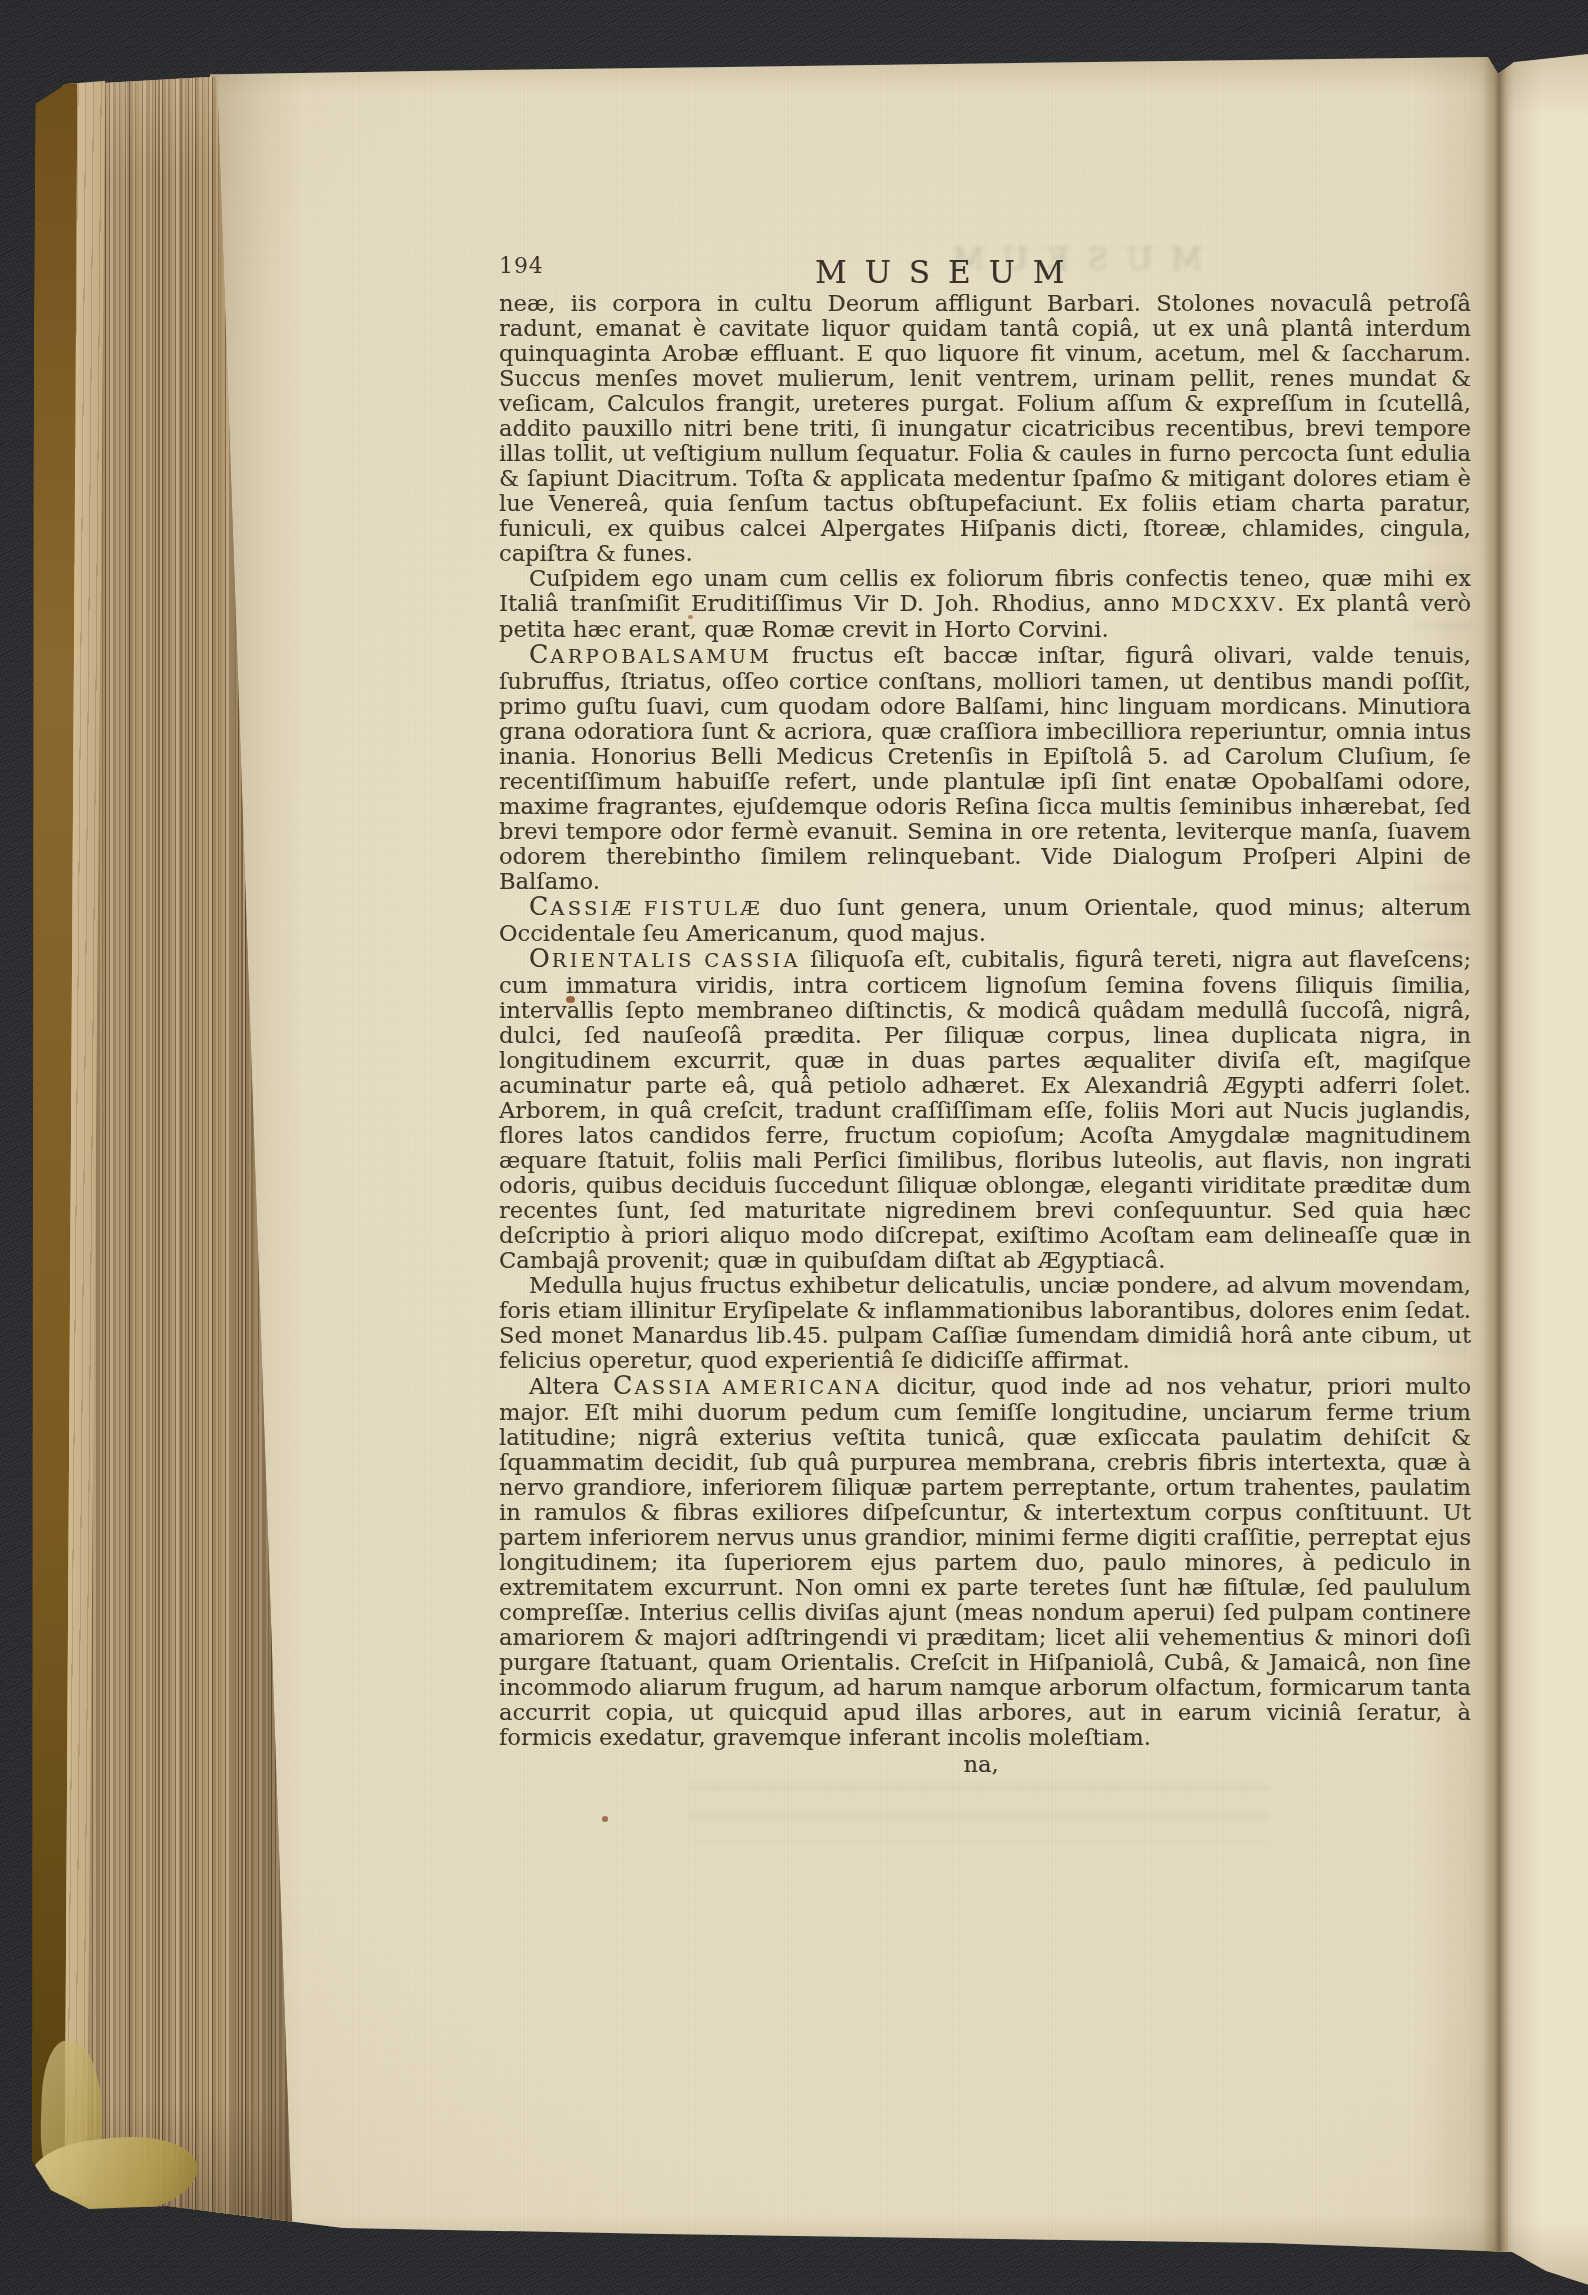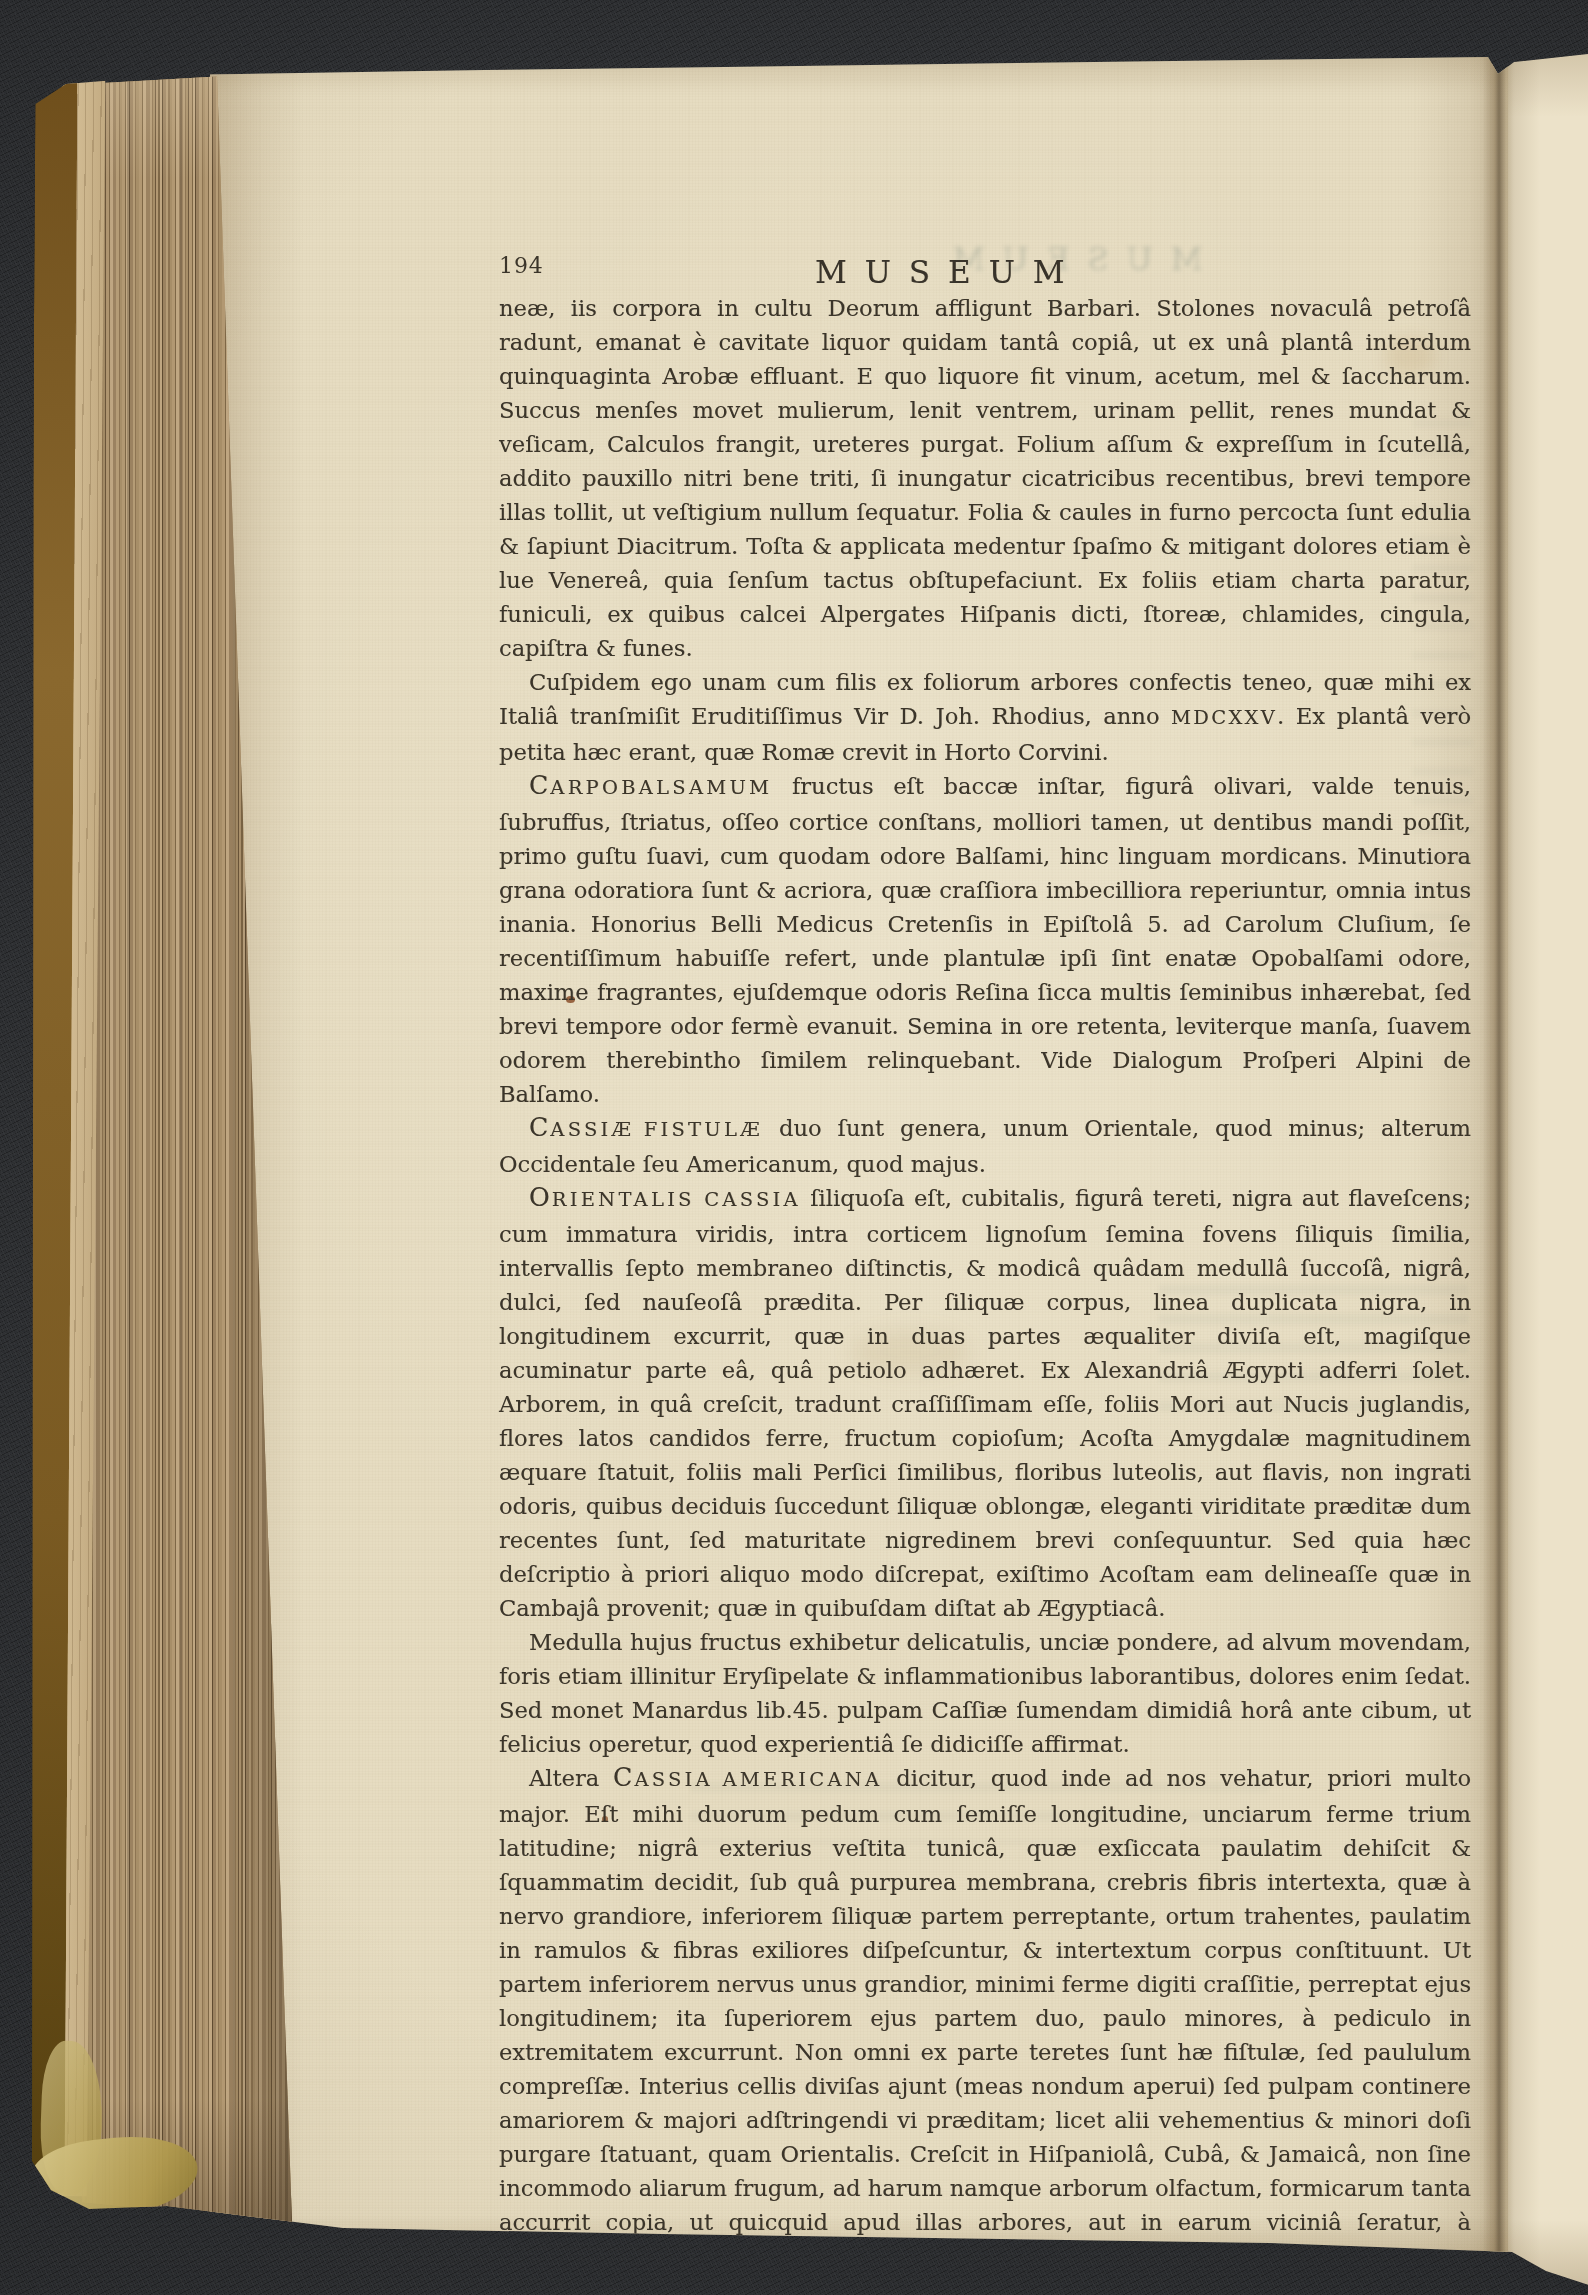--- a/index.html
+++ b/index.html
@@ -76,21 +76,21 @@
     background:repeating-linear-gradient(180deg, rgba(105,120,110,.12) 0 10px, transparent 10px 29px);}
   #ghost-lines-b{left:690px;top:1782px;width:579px;height:61px;opacity:.45;filter:blur(2.2px);
     background:repeating-linear-gradient(180deg, rgba(105,120,110,.11) 0 10px, transparent 10px 29px);}
   #ghost-lines-c{left:1412px;top:419px;width:61px;height:530px;opacity:.4;filter:blur(2.2px);
     background:repeating-linear-gradient(180deg, rgba(105,120,110,.10) 0 8.8px, transparent 8.8px 29px);}
   #text-block{left:499px;top:238px;width:972px;color:var(--ink,#3b352a);}
   #header-row{position:relative;height:53px;}
   #page-number{position:absolute;left:0;top:15.4px;font-size:22px;letter-spacing:.04em;}
   #running-title{position:absolute;left:316px;top:16px;font-size:31px;letter-spacing:.58em;
     color:#38332a;text-shadow:0.3px 0.3px 0.4px rgba(50,42,30,.4);}
-  #body-text{margin-top:0;font-size:22.6px;line-height:34px;text-align:justify;
+  #body-text{margin-top:0;font-size:22.6px;line-height:25px;text-align:justify;
     text-shadow:0.3px 0.3px 0.4px rgba(58,48,34,.32);}
   #body-text p{margin:0;}
   #body-text p.ind{text-indent:30px;}
   .sc{display:inline-block;font-size:.86em;letter-spacing:.17em;text-indent:0;}
   .sc::first-letter{font-size:1.3em;letter-spacing:.08em;}
   .rn{font-size:.86em;letter-spacing:.12em;margin-top:12px;}
   #catchword{font-size:22.6px;line-height:29px;text-align:center;padding-right:7.7px;
     text-shadow:0.3px 0.3px 0.4px rgba(58,48,34,.32);}
 </style>
 </head>
@@ -119,21 +119,21 @@
     <div id="ghost-lines-b" class="layer ghost"></div>
     <div id="ghost-lines-c" class="layer ghost"></div>
 
     <div id="text-block" class="layer">
       <div id="header-row">
         <span id="page-number">194</span>
         <span id="running-title">MUSEUM</span>
       </div>
       <div id="body-text">
           <p class=""><span>neæ, iis corpora in cultu Deorum affligunt Barbari. Stolones novaculâ petroſâ radunt, emanat è cavitate liquor quidam tantâ copiâ, ut ex unâ plantâ interdum quinquaginta Arobæ effluant. E quo liquore fit vinum, acetum, mel &amp; ſaccharum. Succus menſes movet mulierum, lenit ventrem, urinam pellit, renes mundat &amp; veſicam, Calculos frangit, ureteres purgat. Folium aſſum &amp; expreſſum in ſcutellâ, addito pauxillo nitri bene triti, ſi inungatur cicatricibus recentibus, brevi tempore illas tollit, ut veſtigium nullum ſequatur. Folia &amp; caules in furno percocta ſunt edulia &amp; ſapiunt Diacitrum. Toſta &amp; applicata medentur ſpaſmo &amp; mitigant dolores etiam è lue Venereâ, quia ſenſum tactus obſtupefaciunt. Ex foliis etiam charta paratur, funiculi, ex quibus calcei Alpergates Hiſpanis dicti, ſtoreæ, chlamides, cingula, capiſtra &amp; funes.</span></p>
-          <p class="ind"><span>Cuſpidem ego unam cum filis ex foliorum arbores confectis teneo, quæ mihi ex Italiâ tranſmiſit Eruditiſſimus Vir D. Joh. Rhodius, anno </span><span class="rn">MDCXXV</span><span>. Ex plantâ verò petita hæc erant, quæ Romæ crevit in Horto Corvini.</span></p>
+          <p class="ind"><span>Cuſpidem ego unam cum cellis ex foliorum fibris confectis teneo, quæ mihi ex Italiâ tranſmiſit Eruditiſſimus Vir D. Joh. Rhodius, anno </span><span class="rn">MDCXXV</span><span>. Ex plantâ verò petita hæc erant, quæ Romæ crevit in Horto Corvini.</span></p>
           <p class="ind"><span class="sc">CARPOBALSAMUM</span><span> fructus eſt baccæ inſtar, figurâ olivari, valde tenuis, ſubruffus, ſtriatus, oſſeo cortice conſtans, molliori tamen, ut dentibus mandi poſſit, primo guſtu ſuavi, cum quodam odore Balſami, hinc linguam mordicans. Minutiora grana odoratiora ſunt &amp; acriora, quæ craſſiora imbecilliora reperiuntur, omnia intus inania. Honorius Belli Medicus Cretenſis in Epiſtolâ 5. ad Carolum Cluſium, ſe recentiſſimum habuiſſe refert, unde plantulæ ipſi ſint enatæ Opobalſami odore, maxime fragrantes, ejuſdemque odoris Reſina ſicca multis ſeminibus inhærebat, ſed brevi tempore odor fermè evanuit. Semina in ore retenta, leviterque manſa, ſuavem odorem therebintho ſimilem relinquebant. Vide Dialogum Proſperi Alpini de Balſamo.</span></p>
           <p class="ind"><span class="sc">CASSIÆ FISTULÆ</span><span> duo ſunt genera, unum Orientale, quod minus; alterum Occidentale ſeu Americanum, quod majus.</span></p>
           <p class="ind"><span class="sc">ORIENTALIS CASSIA</span><span> ſiliquoſa eſt, cubitalis, figurâ tereti, nigra aut flaveſcens; cum immatura viridis, intra corticem lignoſum ſemina fovens ſiliquis ſimilia, intervallis ſepto membraneo diſtinctis, &amp; modicâ quâdam medullâ ſuccoſâ, nigrâ, dulci, ſed nauſeoſâ prædita. Per ſiliquæ corpus, linea duplicata nigra, in longitudinem excurrit, quæ in duas partes æqualiter diviſa eſt, magiſque acuminatur parte eâ, quâ petiolo adhæret. Ex Alexandriâ Ægypti adferri ſolet. Arborem, in quâ creſcit, tradunt craſſiſſimam eſſe, foliis Mori aut Nucis juglandis, flores latos candidos ferre, fructum copioſum; Acoſta Amygdalæ magnitudinem æquare ſtatuit, foliis mali Perſici ſimilibus, floribus luteolis, aut flavis, non ingrati odoris, quibus deciduis ſuccedunt ſiliquæ oblongæ, eleganti viriditate præditæ dum recentes ſunt, ſed maturitate nigredinem brevi conſequuntur. Sed quia hæc deſcriptio à priori aliquo modo diſcrepat, exiſtimo Acoſtam eam delineaſſe quæ in Cambajâ provenit; quæ in quibuſdam diſtat ab Ægyptiacâ.</span></p>
           <p class="ind"><span>Medulla hujus fructus exhibetur delicatulis, unciæ pondere, ad alvum movendam, foris etiam illinitur Eryſipelate &amp; inflammationibus laborantibus, dolores enim ſedat. Sed monet Manardus lib.45. pulpam Caſſiæ ſumendam dimidiâ horâ ante cibum, ut felicius operetur, quod experientiâ ſe didiciſſe affirmat.</span></p>
           <p class="ind"><span>Altera </span><span class="sc">CASSIA AMERICANA</span><span> dicitur, quod inde ad nos vehatur, priori multo major. Eſt mihi duorum pedum cum ſemiſſe longitudine, unciarum ferme trium latitudine; nigrâ exterius veſtita tunicâ, quæ exſiccata paulatim dehiſcit &amp; ſquammatim decidit, ſub quâ purpurea membrana, crebris fibris intertexta, quæ à nervo grandiore, inferiorem ſiliquæ partem perreptante, ortum trahentes, paulatim in ramulos &amp; fibras exiliores diſpeſcuntur, &amp; intertextum corpus conſtituunt. Ut partem inferiorem nervus unus grandior, minimi ferme digiti craſſitie, perreptat ejus longitudinem; ita ſuperiorem ejus partem duo, paulo minores, à pediculo in extremitatem excurrunt. Non omni ex parte teretes ſunt hæ fiſtulæ, ſed paululum compreſſæ. Interius cellis diviſas ajunt (meas nondum aperui) ſed pulpam continere amariorem &amp; majori adſtringendi vi præditam; licet alii vehementius &amp; minori doſi purgare ſtatuant, quam Orientalis. Creſcit in Hiſpaniolâ, Cubâ, &amp; Jamaicâ, non ſine incommodo aliarum frugum, ad harum namque arborum olfactum, formicarum tanta accurrit copia, ut quicquid apud illas arbores, aut in earum viciniâ ſeratur, à formicis exedatur, gravemque inferant incolis moleſtiam.</span></p>
         </div>
       <div id="catchword">na,</div>
     </div>
   </div>
 </div>

